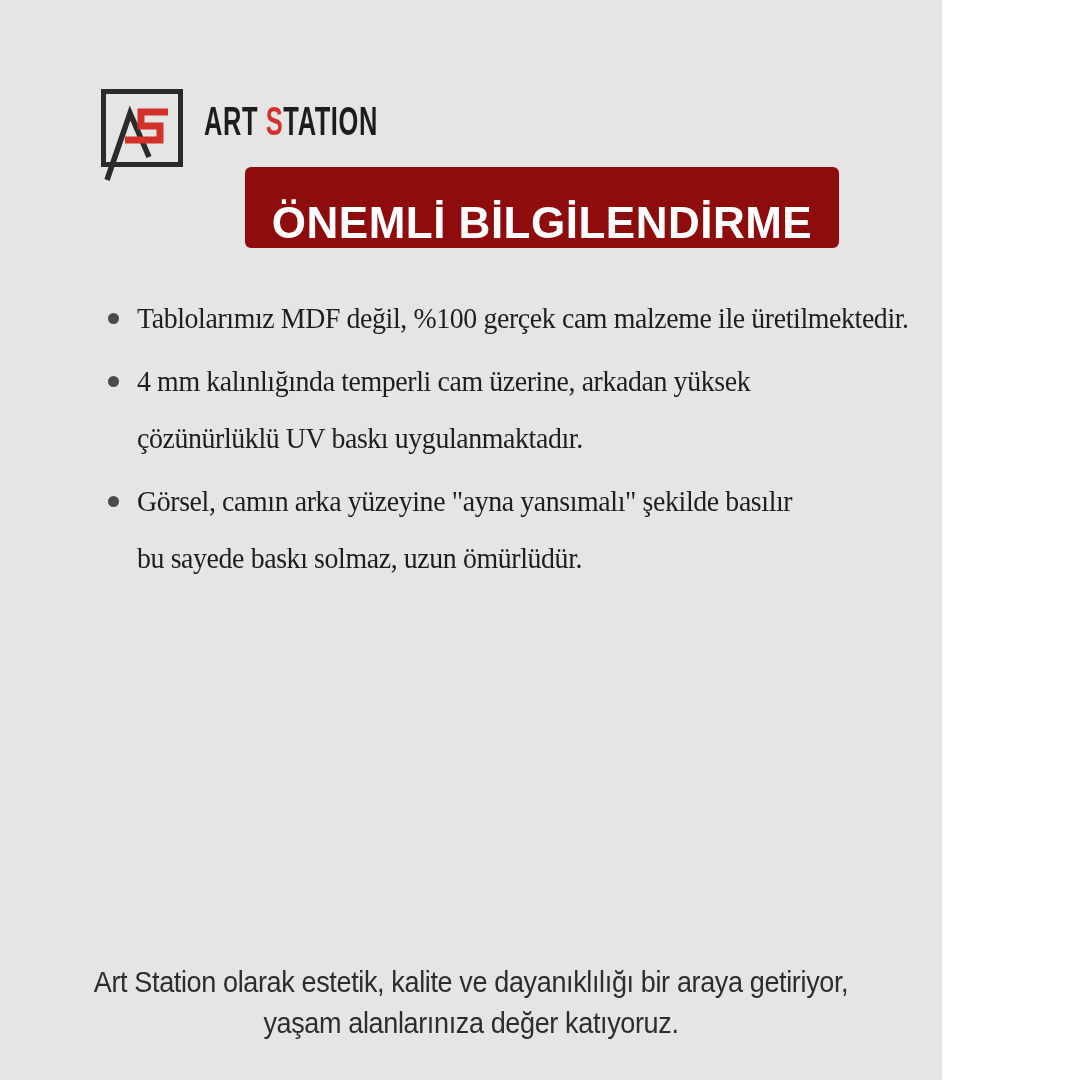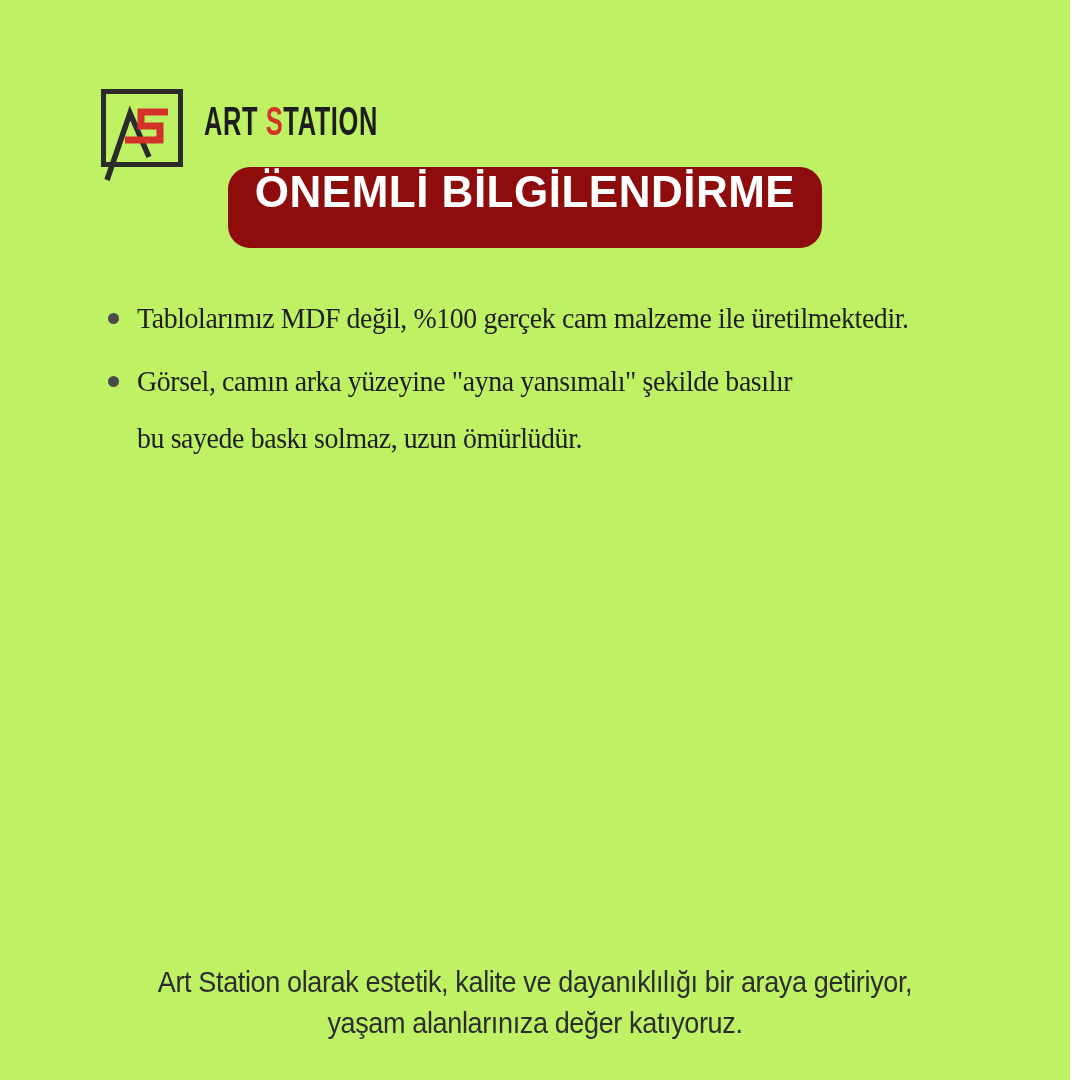--- a/index.html
+++ b/index.html
@@ -1,33 +1,33 @@
 <!DOCTYPE html>
 <html><head>
 <meta charset="utf-8">
 <style>
   html,body{margin:0;padding:0;background:#ffffff;}
   .page{
-    position:relative;width:1070px;height:1080px;background:#bef264;
+    position:relative;width:942px;height:1080px;background:#e5e5e5;
     font-family:"Liberation Sans", sans-serif;overflow:hidden;
   }
   
   .brand{position:absolute;left:97px;top:83px;display:flex;align-items:flex-start;}
   .monogram{width:95px;height:105px;flex:none;}
   .brand-text{
     font-size:41px;font-weight:700;color:#1d1d1d;white-space:nowrap;
     transform:scaleX(0.62);transform-origin:left center;
     margin-left:12px;margin-top:15px;letter-spacing:1px;
   }
   .brand-text .accent{color:#d4312b;}
   
   .banner{
-    position:absolute;left:228px;top:167px;width:594px;height:81px;
-    background:#8e0c0c;border-radius:22px;
-    display:flex;align-items:flex-start;justify-content:center;
+    position:absolute;left:245px;top:167px;width:594px;height:81px;
+    background:#8e0c0c;border-radius:6px;
+    display:flex;align-items:flex-end;justify-content:center;
   }
   .banner-label{
     color:#ffffff;font-size:44px;font-weight:700;letter-spacing:0.5px;white-space:nowrap;
   }
   
   .info-list{position:absolute;left:108px;top:290px;width:950px;margin:0;padding:0;list-style:none;font-family:Liberation Serif, serif;}
   .info-list li{display:flex;align-items:flex-start;margin-bottom:6px;}
   .dot{width:11px;height:11px;border-radius:50%;background:#4b4b4b;margin:23px 18px 0 0;flex:none;}
   .bullet-lines{
     color:#1e1e1e;font-size:29px;line-height:57px;letter-spacing:-0.4px;
@@ -61,20 +61,27 @@
   <ul class="info-list" id="bullet-list">
       <li>
         <span class="dot"></span>
         <div class="bullet-lines">
           <div>Tablolarımız MDF değil, %100 gerçek cam malzeme ile üretilmektedir.</div>
         </div>
       </li>
       <li>
         <span class="dot"></span>
         <div class="bullet-lines">
+          <div>4 mm kalınlığında temperli cam üzerine, arkadan yüksek</div>
+          <div>çözünürlüklü UV baskı uygulanmaktadır.</div>
+        </div>
+      </li>
+      <li>
+        <span class="dot"></span>
+        <div class="bullet-lines">
           <div>Görsel, camın arka yüzeyine "ayna yansımalı" şekilde basılır</div>
           <div>bu sayede baskı solmaz, uzun ömürlüdür.</div>
         </div>
       </li>
     </ul>
 
   <div class="footer" id="footer">
       <div>Art Station olarak estetik, kalite ve dayanıklılığı bir araya getiriyor,</div>
       <div>yaşam alanlarınıza değer katıyoruz.</div>
     </div>

